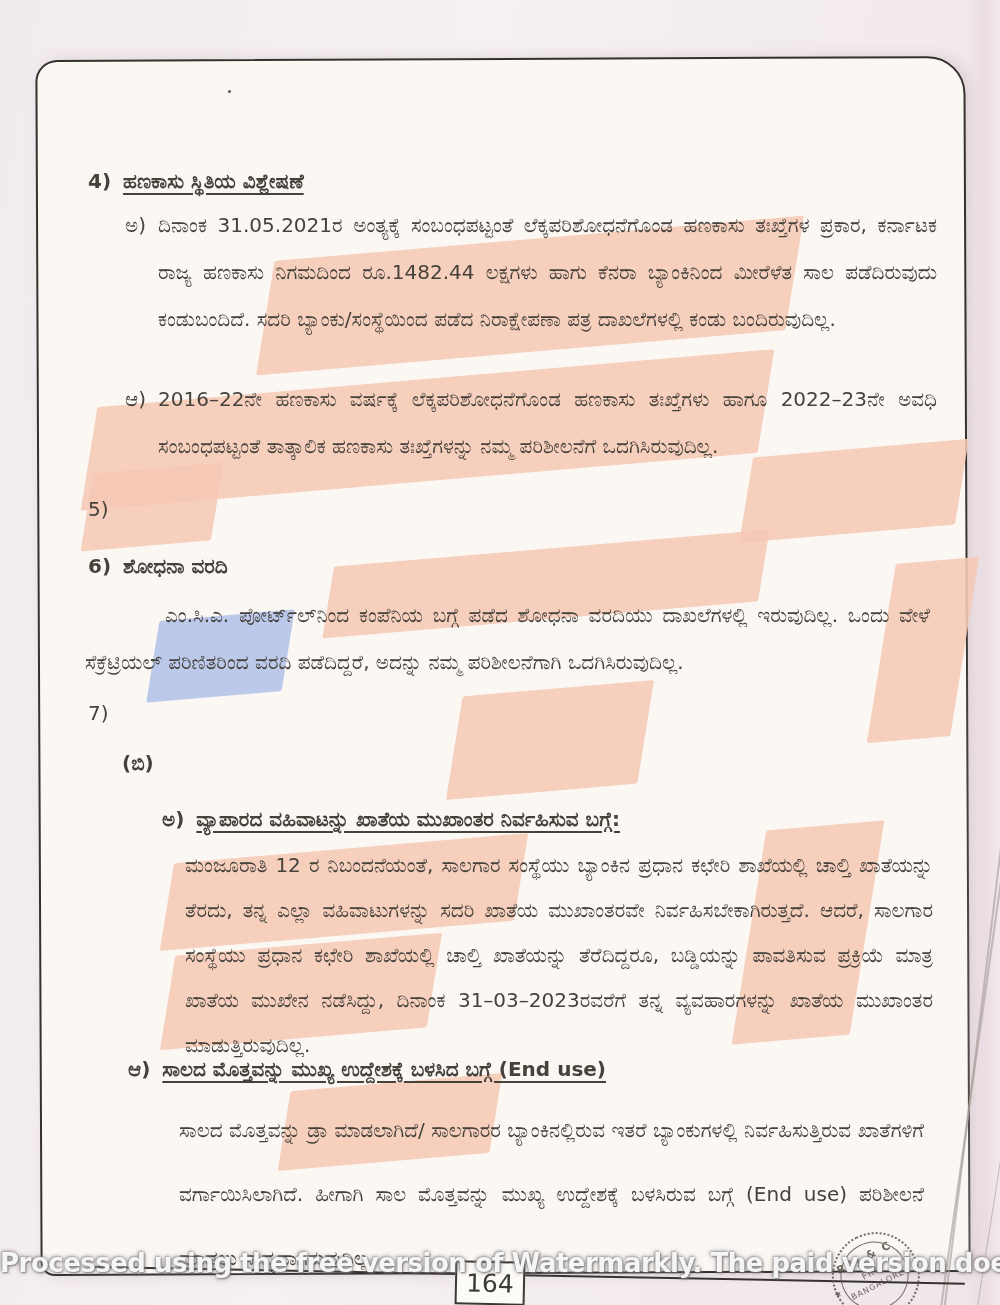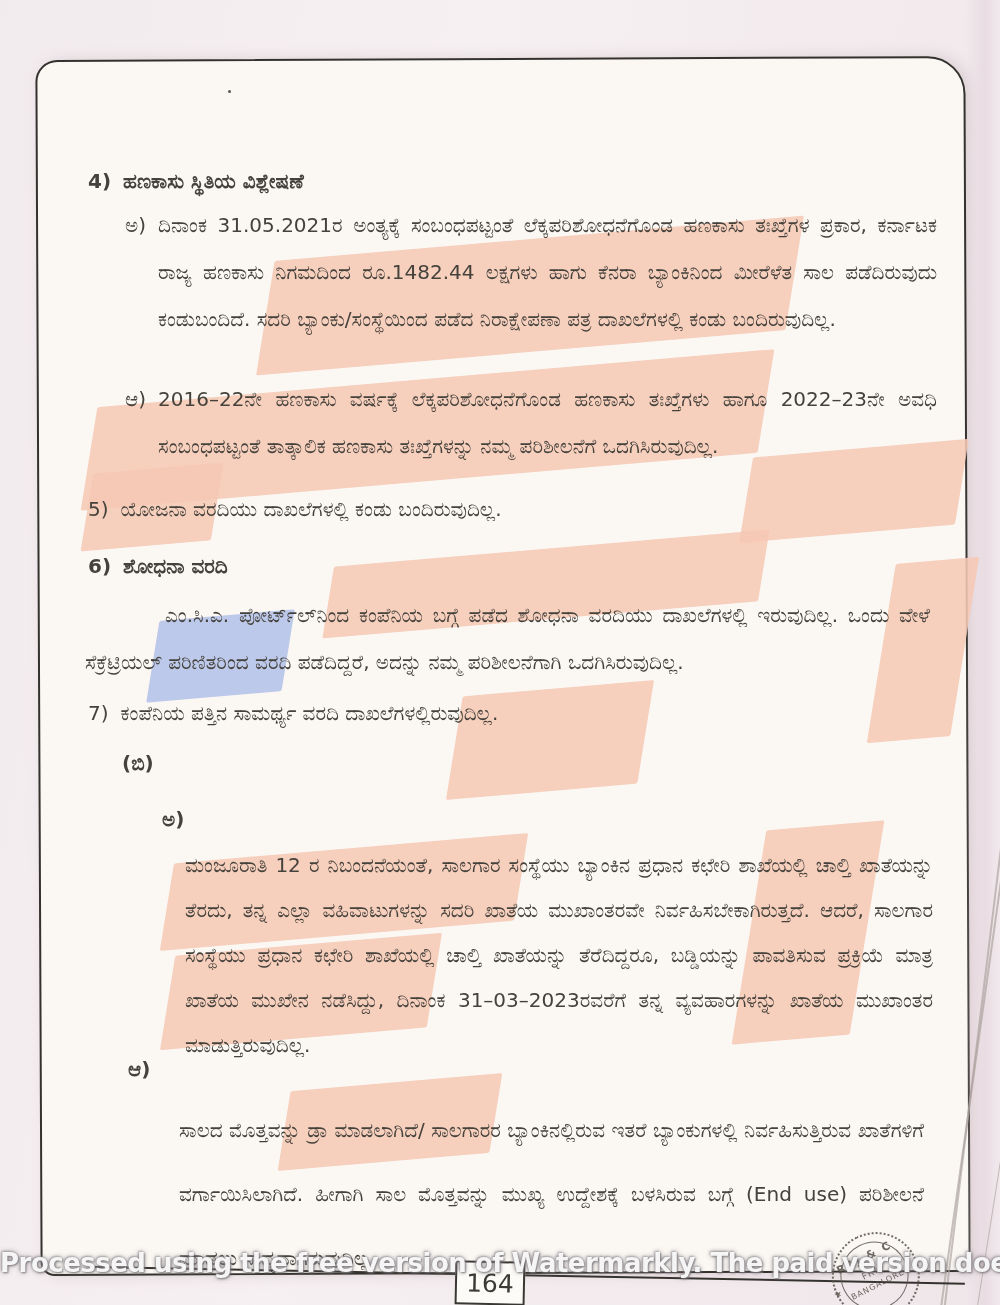--- a/index.html
+++ b/index.html
@@ -40,21 +40,21 @@
   .wm8{left:750px;top:825px;width:116px;height:215px;}
   .wm9{left:170px;top:848px;width:348px;height:88px;}
   .wm10{left:170px;top:944px;width:262px;height:95px;}
   .wm11{left:286px;top:1082px;width:208px;height:80px;}
   
   .tb{position:absolute;z-index:5;font-size:20px;line-height:47px;}
   .row{display:flex;align-items:flex-start;}
   .marker{flex:0 0 auto;margin-right:12px;white-space:nowrap;}
   .body-text{flex:1 1 auto;text-align:justify;}
   .hd{font-weight:600;}
-  .ul{text-underline-offset:5px;text-decoration-thickness:1.5px;}
+  .ul{text-decoration:underline;text-underline-offset:5px;text-decoration-thickness:1.5px;}
   .indent{ text-indent:80px;}
   
   .watermark-line{
     position:absolute;z-index:9;left:0;top:1248px;width:1000px;text-align:center;
     font-size:26px;font-weight:bold;letter-spacing:-.5px;
     color:rgba(255,255,255,.92);
     text-shadow:0 0 5px rgba(130,125,130,.9),1px 1px 2px rgba(110,105,110,.8),-1px -1px 2px rgba(150,145,150,.6);
     white-space:nowrap;
   }
   .pagenum-box{
@@ -118,45 +118,45 @@
   <span class="body-text">ದಿನಾಂಕ 31.05.2021ರ ಅಂತ್ಯಕ್ಕೆ ಸಂಬಂಧಪಟ್ಟಂತೆ ಲೆಕ್ಕಪರಿಶೋಧನೆಗೊಂಡ ಹಣಕಾಸು ತಃಖ್ತೆಗಳ ಪ್ರಕಾರ, ಕರ್ನಾಟಕ ರಾಜ್ಯ ಹಣಕಾಸು ನಿಗಮದಿಂದ ರೂ.1482.44 ಲಕ್ಷಗಳು ಹಾಗು ಕೆನರಾ ಬ್ಯಾಂಕಿನಿಂದ ಮೀರೆಳೆತ ಸಾಲ ಪಡೆದಿರುವುದು ಕಂಡುಬಂದಿದೆ. ಸದರಿ ಬ್ಯಾಂಕು/ಸಂಸ್ಥೆಯಿಂದ ಪಡೆದ ನಿರಾಕ್ಷೇಪಣಾ ಪತ್ರ ದಾಖಲೆಗಳಲ್ಲಿ ಕಂಡು ಬಂದಿರುವುದಿಲ್ಲ.</span>
 </div>
 
 <div class="tb row" style="left:125px;top:376px;width:812px;">
   <span class="marker">ಆ)</span>
   <span class="body-text">2016–22ನೇ ಹಣಕಾಸು ವರ್ಷಕ್ಕೆ ಲೆಕ್ಕಪರಿಶೋಧನೆಗೊಂಡ ಹಣಕಾಸು ತಃಖ್ತೆಗಳು ಹಾಗೂ 2022–23ನೇ ಅವಧಿ ಸಂಬಂಧಪಟ್ಟಂತೆ ತಾತ್ಕಾಲಿಕ ಹಣಕಾಸು ತಃಖ್ತೆಗಳನ್ನು ನಮ್ಮ ಪರಿಶೀಲನೆಗೆ ಒದಗಿಸಿರುವುದಿಲ್ಲ.</span>
 </div>
 
 <div class="tb row" style="left:88px;top:486px;width:840px;">
   <span class="marker">5)</span>
-  <span>ಯೋಜನಾ ವರದಿಯು ದಾಖಲೆಗಳಲ್ಲಿ ಕಂಡು ಬಂದಿರುವುದಿಲ್ಲ.</span>
 </div>
 
 <div class="tb row" style="left:88px;top:543px;width:840px;">
   <span class="marker hd">6)</span>
   <span class="hd">ಶೋಧನಾ ವರದಿ</span>
 </div>
 <div class="tb body-text indent" style="left:85px;top:592px;width:845px;">ಎಂ.ಸಿ.ಎ. ಪೋರ್ಟ್‌ಲ್‌ನಿಂದ ಕಂಪೆನಿಯ ಬಗ್ಗೆ ಪಡೆದ ಶೋಧನಾ ವರದಿಯು ದಾಖಲೆಗಳಲ್ಲಿ ಇರುವುದಿಲ್ಲ. ಒಂದು ವೇಳೆ ಸೆಕ್ರೆಟ್ರಿಯಲ್ ಪರಿಣಿತರಿಂದ ವರದಿ ಪಡೆದಿದ್ದರೆ, ಅದನ್ನು ನಮ್ಮ ಪರಿಶೀಲನೆಗಾಗಿ ಒದಗಿಸಿರುವುದಿಲ್ಲ.</div>
 
 <div class="tb row" style="left:88px;top:690px;width:840px;">
   <span class="marker">7)</span>
-  <span>ಕಂಪೆನಿಯ ಪತ್ತಿನ ಸಾಮರ್ಥ್ಯ ವರದಿ ದಾಖಲೆಗಳಲ್ಲಿರುವುದಿಲ್ಲ.</span>
 </div>
 
 <div class="tb row" style="left:122px;top:740px;width:800px;">
   <span class="marker hd">(ಬಿ)</span>
 </div>
 
 <div class="tb row" style="left:162px;top:796px;width:780px;">
   <span class="marker hd">ಅ)</span>
+  <span class="hd ul">ವ್ಯಾಪಾರದ ವಹಿವಾಟನ್ನು ಖಾತೆಯ ಮುಖಾಂತರ ನಿರ್ವಹಿಸುವ ಬಗ್ಗೆ:</span>
 </div>
 <div class="tb body-text" style="left:185px;top:843px;width:748px;line-height:45px;">ಮಂಜೂರಾತಿ 12 ರ ನಿಬಂದನೆಯಂತೆ, ಸಾಲಗಾರ ಸಂಸ್ಥೆಯು ಬ್ಯಾಂಕಿನ ಪ್ರಧಾನ ಕಛೇರಿ ಶಾಖೆಯಲ್ಲಿ ಚಾಲ್ತಿ ಖಾತೆಯನ್ನು ತೆರದು, ತನ್ನ ಎಲ್ಲಾ ವಹಿವಾಟುಗಳನ್ನು ಸದರಿ ಖಾತೆಯ ಮುಖಾಂತರವೇ ನಿರ್ವಹಿಸಬೇಕಾಗಿರುತ್ತದೆ. ಆದರೆ, ಸಾಲಗಾರ ಸಂಸ್ಥೆಯು ಪ್ರಧಾನ ಕಛೇರಿ ಶಾಖೆಯಲ್ಲಿ ಚಾಲ್ತಿ ಖಾತೆಯನ್ನು ತೆರೆದಿದ್ದರೂ, ಬಡ್ಡಿಯನ್ನು ಪಾವತಿಸುವ ಪ್ರಕ್ರಿಯೆ ಮಾತ್ರ ಖಾತೆಯ ಮುಖೇನ ನಡೆಸಿದ್ದು, ದಿನಾಂಕ 31–03–2023ರವರೆಗೆ ತನ್ನ ವ್ಯವಹಾರಗಳನ್ನು ಖಾತೆಯ ಮುಖಾಂತರ ಮಾಡುತ್ತಿರುವುದಿಲ್ಲ.</div>
 
 <div class="tb row" style="left:128px;top:1046px;width:820px;">
   <span class="marker hd">ಆ)</span>
+  <span class="hd ul">ಸಾಲದ ಮೊತ್ತವನ್ನು ಮುಖ್ಯ ಉದ್ದೇಶಕ್ಕೆ ಬಳಸಿದ ಬಗ್ಗೆ (End use)</span>
 </div>
 <div class="tb body-text" style="left:179px;top:1098px;width:745px;line-height:64px;">ಸಾಲದ ಮೊತ್ತವನ್ನು ಡ್ರಾ ಮಾಡಲಾಗಿದೆ/ ಸಾಲಗಾರರ ಬ್ಯಾಂಕಿನಲ್ಲಿರುವ ಇತರೆ ಬ್ಯಾಂಕುಗಳಲ್ಲಿ ನಿರ್ವಹಿಸುತ್ತಿರುವ ಖಾತೆಗಳಿಗೆ ವರ್ಗಾಯಿಸಿಲಾಗಿದೆ. ಹೀಗಾಗಿ ಸಾಲ ಮೊತ್ತವನ್ನು ಮುಖ್ಯ ಉದ್ದೇಶಕ್ಕೆ ಬಳಸಿರುವ ಬಗ್ಗೆ (End use) ಪರಿಶೀಲನೆ ಮಾಡಲು ಸಾಧ್ಯವಾಗಿರುವುದಿಲ್ಲ.</div>
 
 <div class="bottom-sag"></div>
 <div class="pagenum-box">164</div>
 
 <div class="page-edge"></div>
 <div class="edge-line l1"></div>
 <div class="edge-line l2"></div>
 <div class="edge-line l3"></div>

